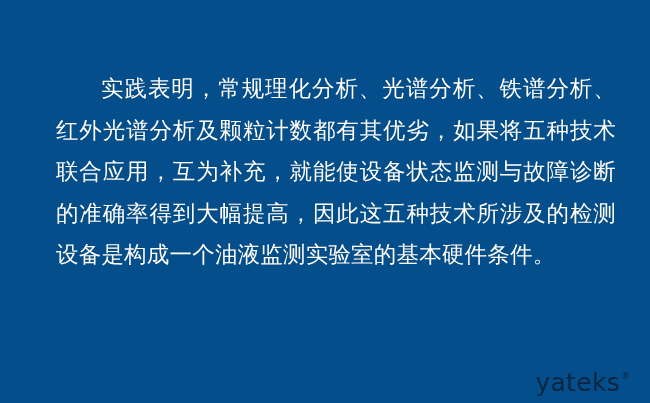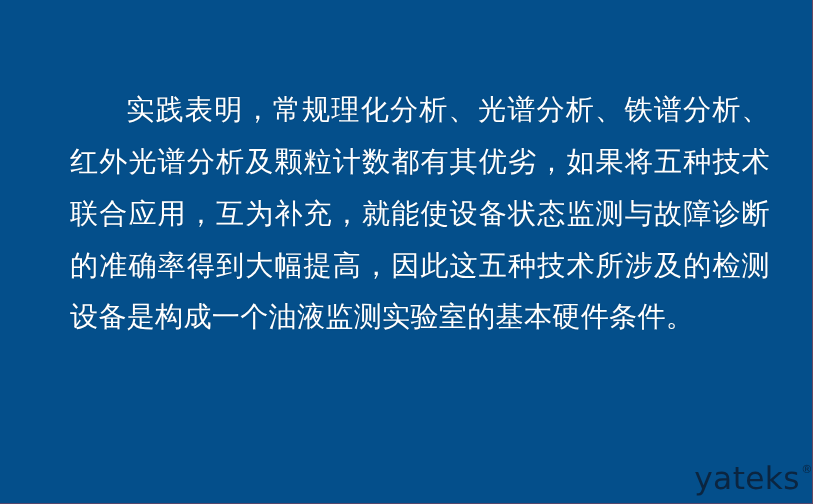--- a/index.html
+++ b/index.html
@@ -8,21 +8,21 @@
   }
   body {
     background: #3a3a3a;
     font-family: "Liberation Sans", "DejaVu Sans", sans-serif;
   }
   #slide {
     position: relative;
     width: 650px;
     height: 403px;
     overflow: hidden;
-    background: #ef4444;
+    background: #a16207;
   }
   #slide-background {
     position: absolute;
     inset: 0;
     background: #044f8b;
   }
   #body-text {
     position: absolute;
     left: 56px;
     top: 68px;
@@ -37,21 +37,21 @@
     white-space: normal;
     word-break: break-all;
     text-shadow: 0 0 1px rgba(0,0,0,0.25);
   }
   #body-text .para {
     margin: 0;
     text-indent: 45px;
   }
   #logo {
     position: absolute;
-    right: 0;
+    right: 20px;
     bottom: 8px;
     display: flex;
     align-items: flex-start;
     line-height: 1;
     justify-content: flex-end;
   }
   #logo .wordmark {
     font-family: "DejaVu Sans", "Liberation Sans", sans-serif;
     font-size: 25px;
     font-weight: 400;

